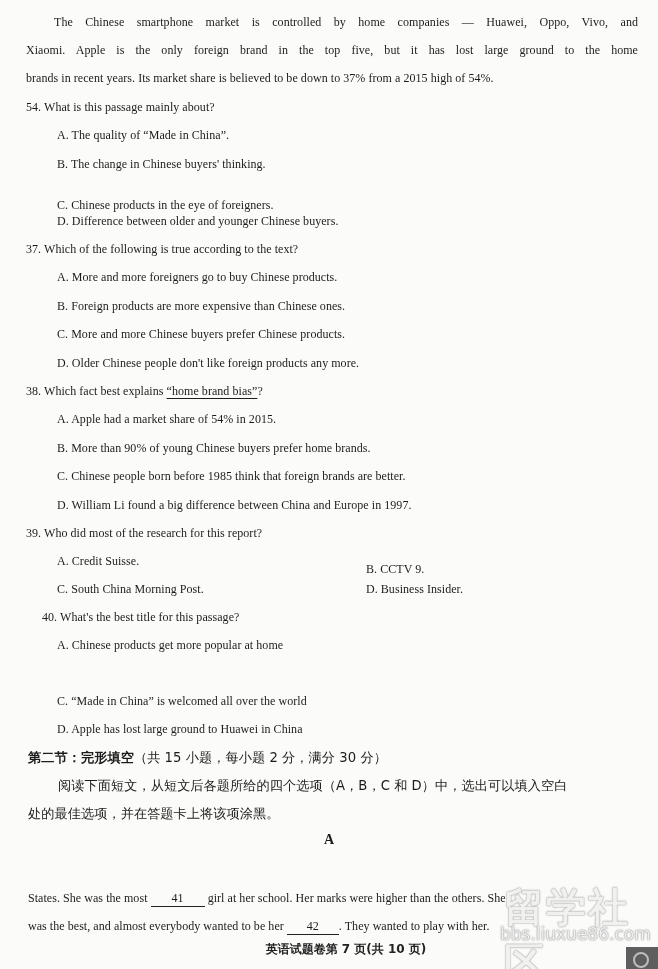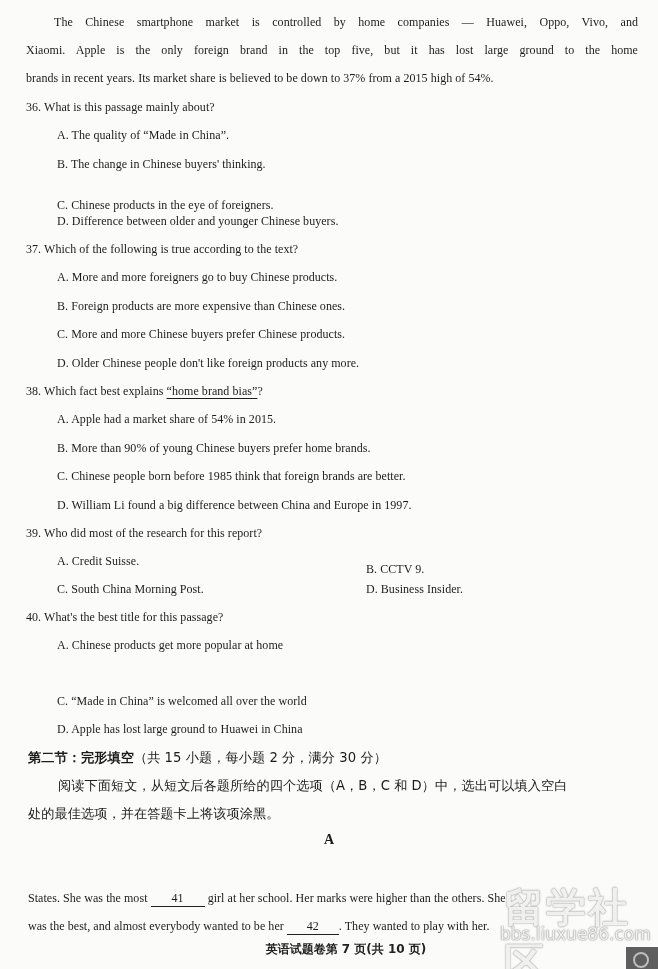--- a/index.html
+++ b/index.html
@@ -42,21 +42,21 @@
 </head>
 <body>
 
 <div class="page">
 
   <div class="line justify" style="left:26px; width:612px; top:13px; text-indent:28px;">The Chinese smartphone market is controlled by home companies — Huawei, Oppo, Vivo, and</div>
   <div class="line justify" style="left:26px; width:612px; top:41px;">Xiaomi. Apple is the only foreign brand in the top five, but it has lost large ground to the home</div>
   <div class="line" style="left:26px; top:69px;">brands in recent years. Its market share is believed to be down to 37% from a 2015 high of 54%.</div>
 
   <div class="line q" style="top:98px;">
-    <span>36.</span>
+    <span>54.</span>
     <span>What is this passage mainly about?</span>
   </div>
   <div class="line opt" style="top:126px;">A. The quality of “Made in China”.</div>
   <div class="line opt" style="top:155px;">B. The change in Chinese buyers' thinking.</div>
   <div class="line opt" style="top:180px;margin-top:16px;">C. Chinese products in the eye of foreigners.</div>
   <div class="line opt" style="top:212px;">D. Difference between older and younger Chinese buyers.</div>
 
   <div class="line q" style="top:240px;">
     <span>37.</span>
     <span>Which of the following is true according to the text?</span>
@@ -77,21 +77,21 @@
 
   <div class="line q" style="top:524px;">
     <span>39.</span>
     <span>Who did most of the research for this report?</span>
   </div>
   <div class="line opt" style="top:552px;">A. Credit Suisse.</div>
   <div class="line opt2" style="top:560px;">B. CCTV 9.</div>
   <div class="line opt" style="top:580px;">C. South China Morning Post.</div>
   <div class="line opt2" style="top:580px;">D. Business Insider.</div>
 
-  <div class="line q" style="top:608px;">
+  <div class="line q" style="top:608px;margin-left:16px;">
     <span>40.</span>
     <span>What's the best title for this passage?</span>
   </div>
   <div class="line opt" style="top:636px;">A. Chinese products get more popular at home</div>
   <div class="line opt" style="top:692px;">C. “Made in China” is welcomed all over the world</div>
   <div class="line opt" style="top:720px;">D. Apple has lost large ground to Huawei in China</div>
 
   <div class="line cn" style="left:28px; top:749px;">
     <span class="bold">第二节：完形填空</span><span>（共 15 小题，每小题 2 分，满分 30 分）</span>
   </div>

